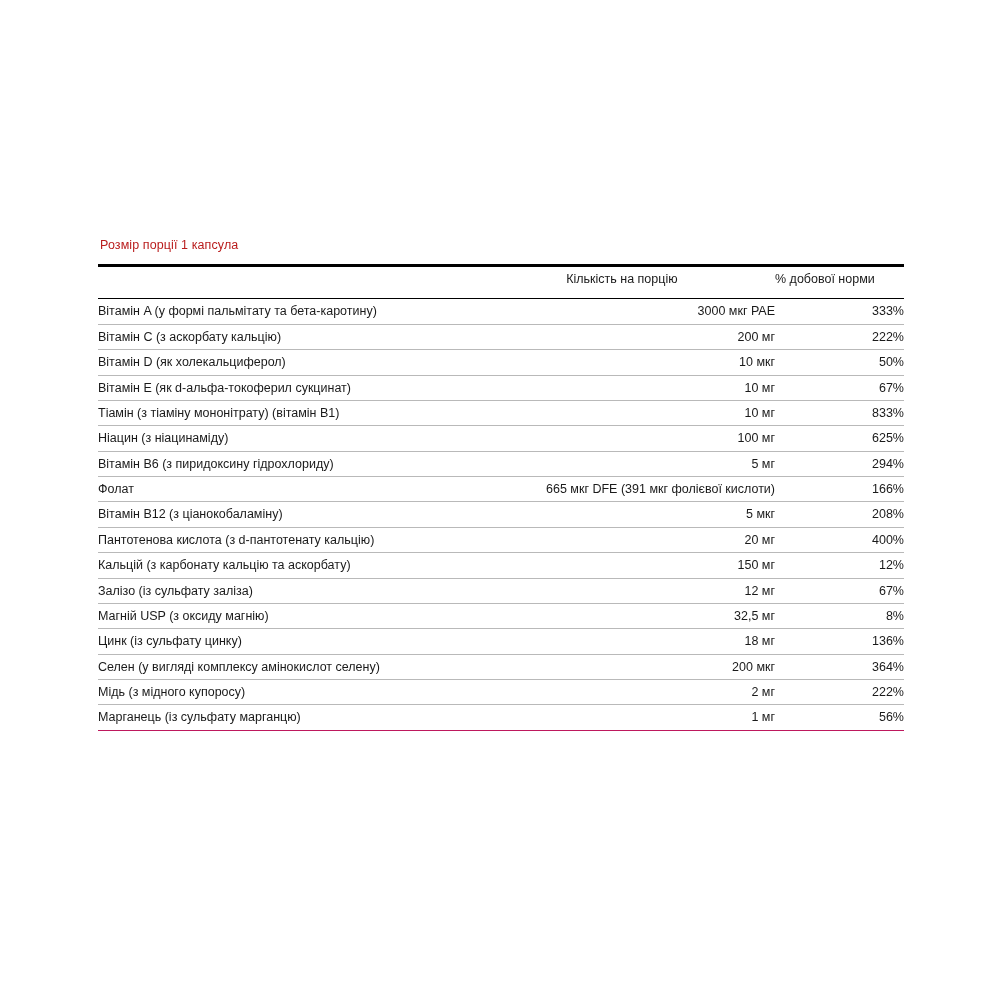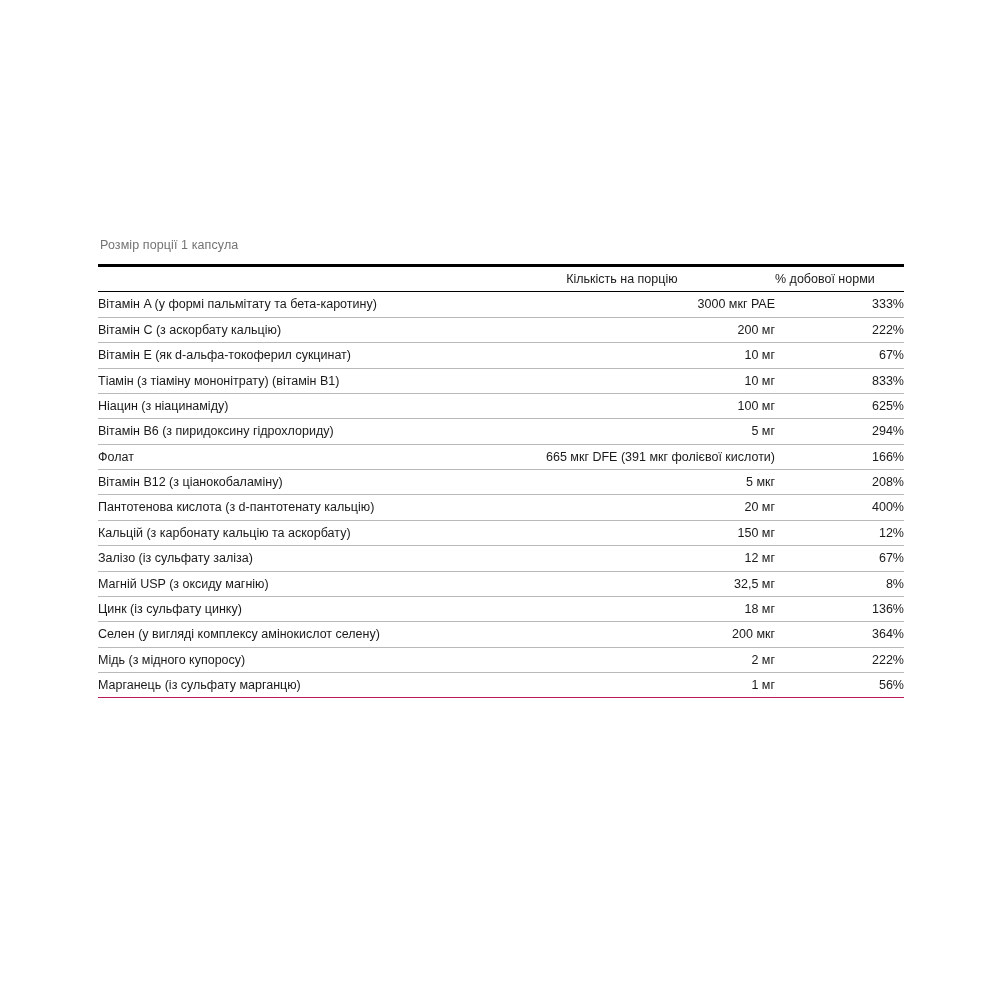--- a/index.html
+++ b/index.html
@@ -16,34 +16,34 @@
     overflow: hidden;
   }
   .panel {
     position: absolute;
     left: 98px;
     top: 238px;
     width: 806px;
   }
   .serving-size {
     font-size: 12.5px;
-    color: #737373;
+    color: #b91c1c;
     letter-spacing: 0.1px;
     margin: 0 0 12px 2px;
   }
   table.facts {
     width: 100%;
     border-collapse: collapse;
     font-size: 12.5px;
     color: #1a1a1a;
   }
   table.facts tr.header-row td {
     border-top: 3px solid #000;
     border-bottom: 1px solid #000;
-    padding: 5px 0 5px 0;
+    padding: 5px 0 12px 0;
   }
   table.facts td {
     padding: 5px 0 5px 0;
     border-bottom: 1px solid #b9b9b9;
     vertical-align: baseline;
     line-height: 1.15;
   }
   table.facts tr:last-child td {
     border-bottom: 1px solid #be185d;
   }
@@ -98,20 +98,25 @@
       </tr>
     <tr>
           <td class="col-name">Вітамін A (у формі пальмітату та бета-каротину)</td>
           <td class="col-amount">3000 мкг PAE</td>
           <td class="col-dv">333%</td>
         </tr>
         <tr>
           <td class="col-name">Вітамін C (з аскорбату кальцію)</td>
           <td class="col-amount">200 мг</td>
           <td class="col-dv">222%</td>
+        </tr>
+        <tr>
+          <td class="col-name">Вітамін D (як холекальциферол)</td>
+          <td class="col-amount">10 мкг</td>
+          <td class="col-dv">50%</td>
         </tr>
         <tr>
           <td class="col-name">Вітамін E (як d-альфа-токоферил сукцинат)</td>
           <td class="col-amount">10 мг</td>
           <td class="col-dv">67%</td>
         </tr>
         <tr>
           <td class="col-name">Тіамін (з тіаміну мононітрату) (вітамін B1)</td>
           <td class="col-amount">10 мг</td>
           <td class="col-dv">833%</td>

